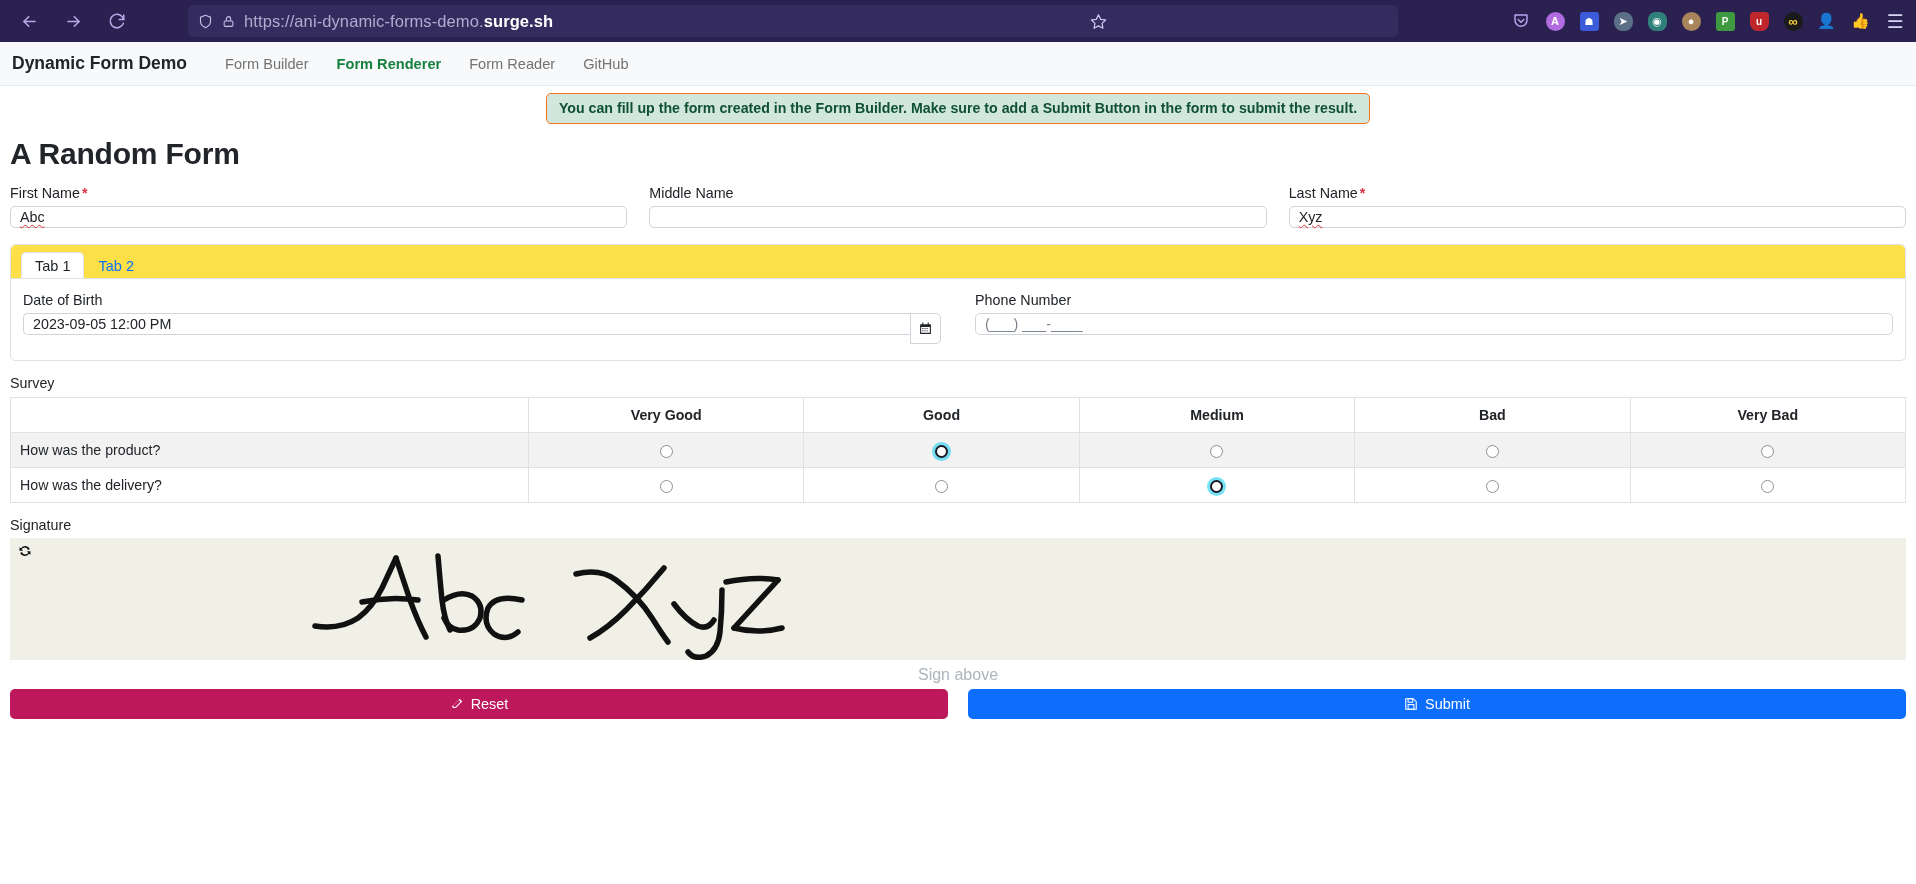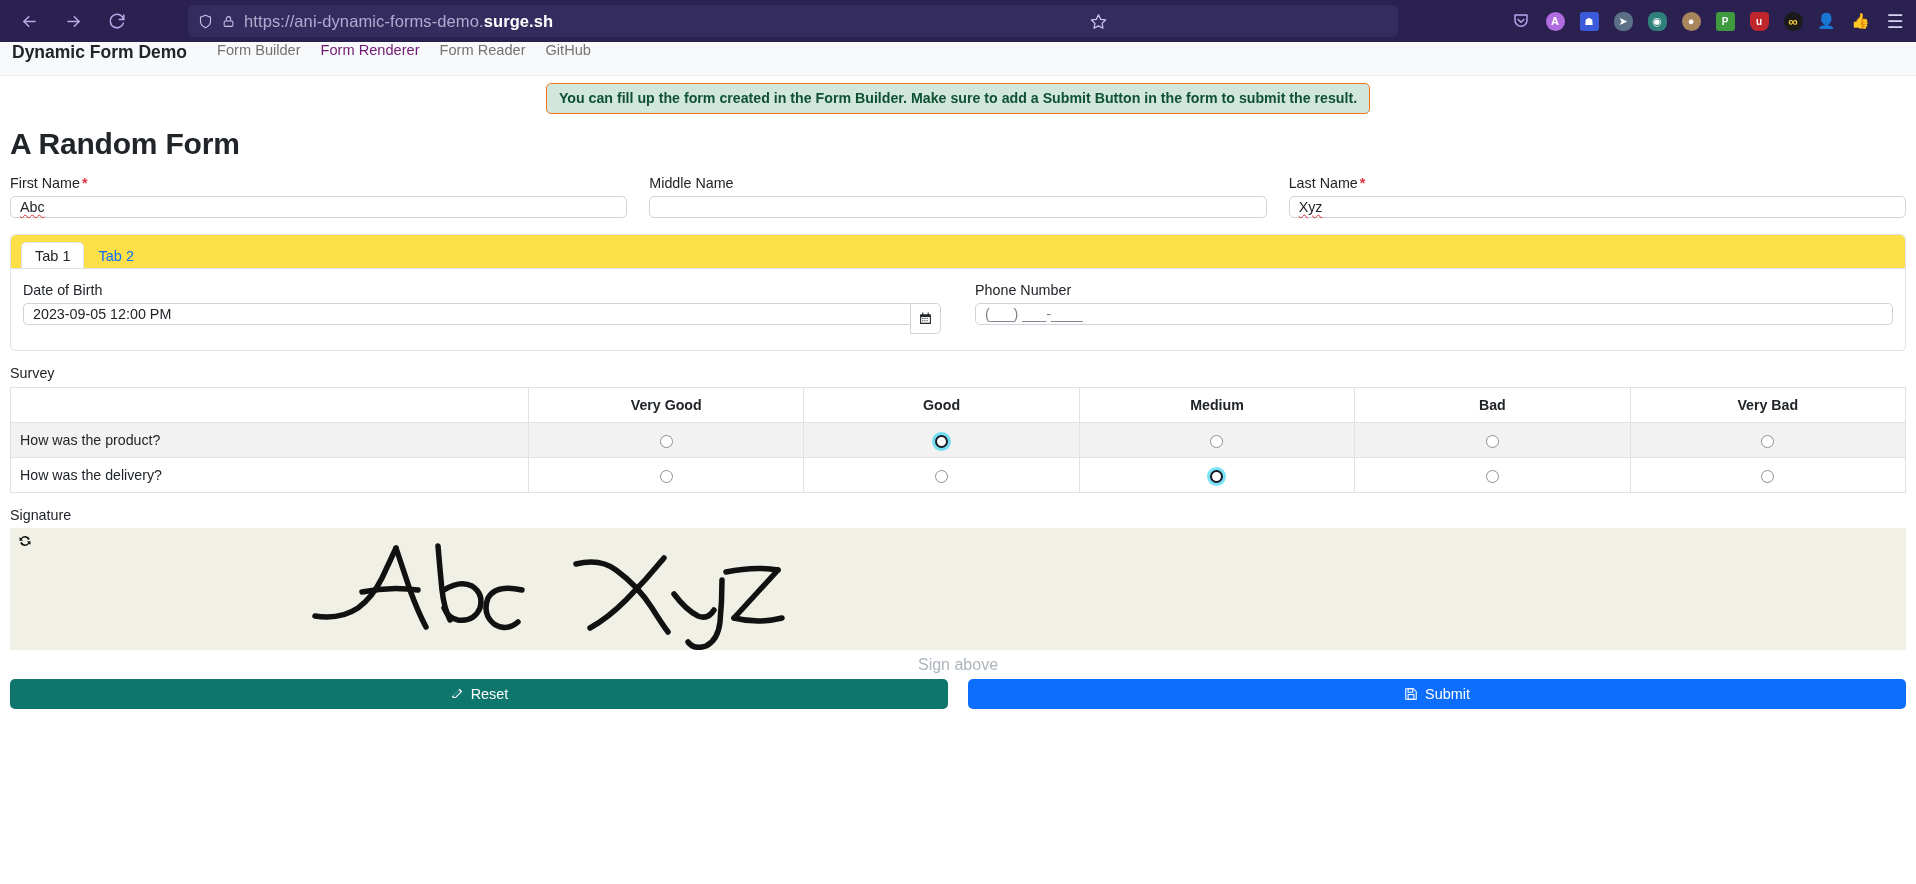--- a/index.html
+++ b/index.html
@@ -74,42 +74,42 @@
   }
   .ext-sq {
     width: 19px; height: 19px; border-radius: 3px;
     display: flex; align-items: center; justify-content: center;
     color: #fff; font-size: 10px; font-weight: 700;
   }
   .hamburger { color: #d8d2f2; font-size: 19px; line-height: 1; padding: 0 4px; }
 
   
   .app-nav {
-    height: 34px;
+    height: 44px;
     background: #f8f9fa;
     border-bottom: 1px solid #e9ecef;
     display: flex;
-    align-items: flex-start;
+    align-items: center;
     padding: 0 12px;
-    gap: 0px;
+    gap: 8px;
   }
   .brand {
     font-size: 17.5px;
     font-weight: 700;
     color: #212529;
     margin-right: 20px;
   }
   .nav-link {
     font-size: 14.6px;
     color: #737373;
     padding: 0 10px;
     text-decoration: none;
     white-space: nowrap;
   }
-  .nav-link.active { color: #701a75; font-weight: 400; }
+  .nav-link.active { color: #15803d; font-weight: 700; }
 
   
   .alert-wrap {
     display: flex; justify-content: center;
     padding-top: 7px;
     background: #ffffff;
   }
   .alert {
     background: #d1e7dd;
     border: 1px solid #f97316;
@@ -311,21 +311,21 @@
     border-radius: 5px;
     color: #fff;
     font-size: 14.4px;
     font-family: inherit;
     display: flex;
     align-items: center;
     justify-content: center;
     gap: 7px;
     cursor: pointer;
   }
-  .btn-reset { background: #0f766e; }
+  .btn-reset { background: #be185d; }
   .btn-submit { background: #0d6efd; }
   .btn svg { display: block; }
 </style>
 </head>
 <body>
 
 <div class="browser-bar">
   <div class="nav-btns">
     <div class="nav-btn">
       <svg width="19" height="19" viewBox="0 0 24 24" fill="none" stroke="currentColor" stroke-width="2" stroke-linecap="round" stroke-linejoin="round">

